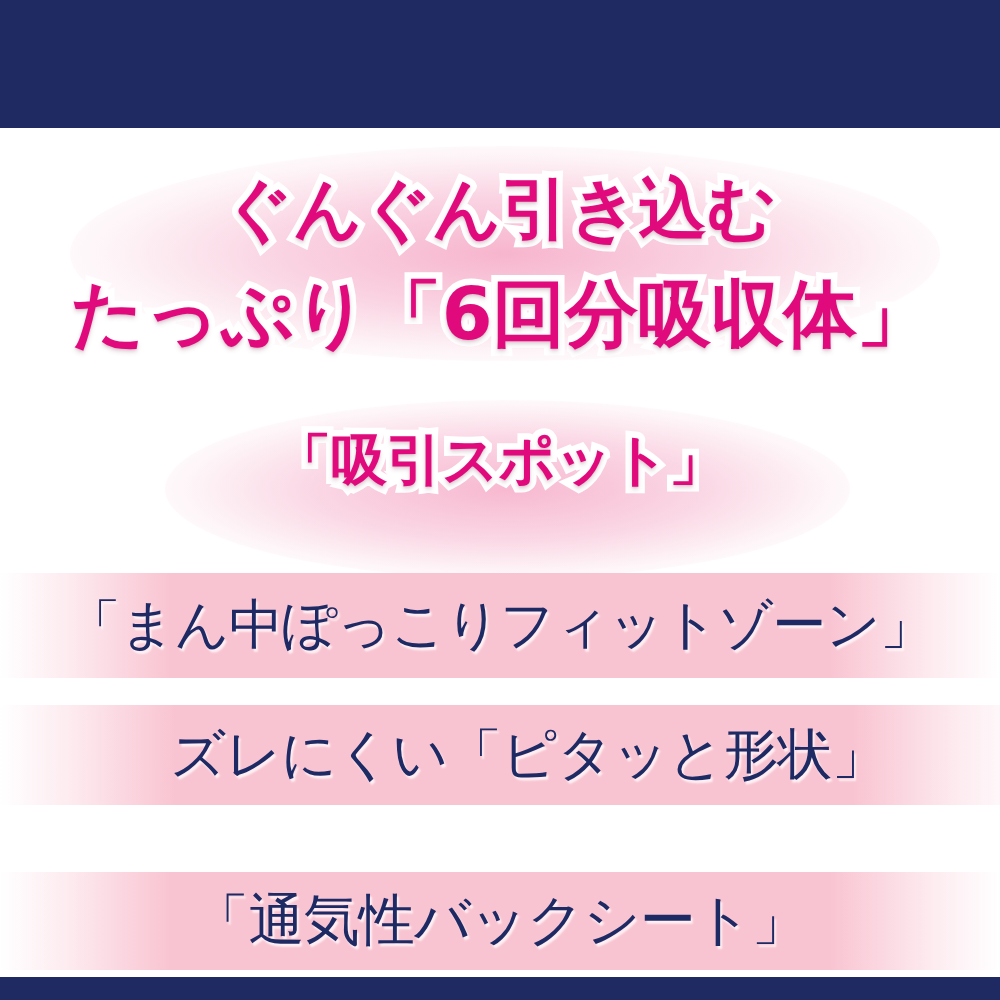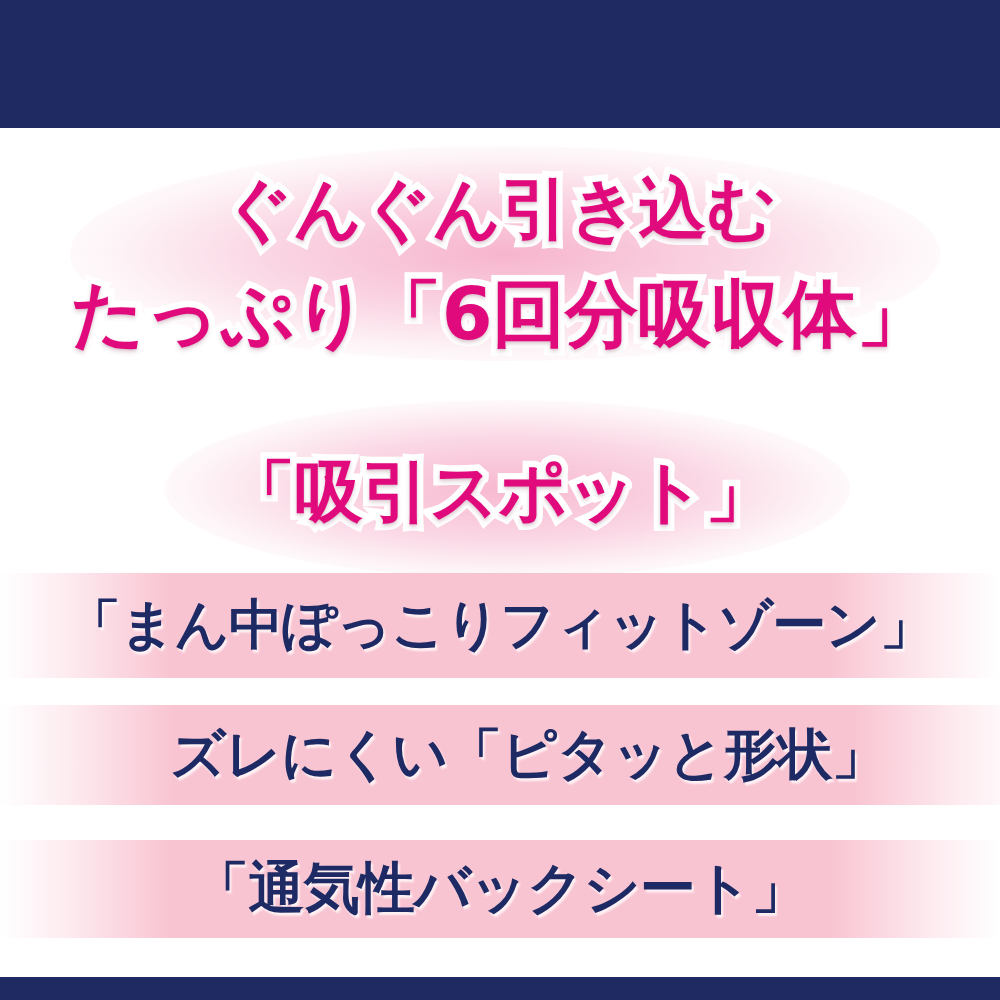--- a/index.html
+++ b/index.html
@@ -92,22 +92,22 @@
       0 3px 4px rgba(170,120,140,0.30),
       0 1px 2px rgba(170,120,140,0.25);
   }
 
   #headline-1 { top: 40px; }
   #headline-1 .hl-line { display: block; }
   #headline-1 .hl-line-1 { font-size: 68px; line-height: 82px; }
   #headline-1 .hl-line-2 { font-size: 73px; line-height: 86px; margin-top: 21px; }
 
   #headline-2 {
-    top: 312px;
-    font-size: 68px;
+    top: 280px;
+    font-size: 56px;
     line-height: 104px;
     font-family: Liberation Serif, serif;
   }
 
   
   .feature-band {
     position: absolute;
     left: 0;
     width: 1000px;
     display: flex;
@@ -116,26 +116,26 @@
     background: linear-gradient(to right,
                 rgba(249,196,210,0) 0%,
                 rgba(249,196,210,0.35) 7%,
                 rgba(249,196,210,1) 17%,
                 rgba(249,196,210,1) 83%,
                 rgba(249,196,210,0.35) 93%,
                 rgba(249,196,210,0) 100%);
   }
   #band-1 { top: 445px; height: 105px; }
   #band-2 { top: 577px; height: 100px; padding-left: 28px; }
-  #band-3 { top: 712px; height: 98px; align-items: center; }
+  #band-3 { top: 744px; height: 98px; align-items: center; }
 
   .band-label {
     color: #1e2a63;
     font-family: "DejaVu Sans", "Liberation Sans", sans-serif;
-    font-weight: 700;
+    font-weight: 400;
     white-space: nowrap;
     letter-spacing: -0.015em;
     text-shadow: 2px 3px 2px rgba(255,255,255,0.75);
   }
   #band-1 .band-label { font-size: 54px; }
   #band-2 .band-label { font-size: 55px; }
   #band-3 .band-label { font-size: 56px; }
 </style>
 </head>
 <body>

